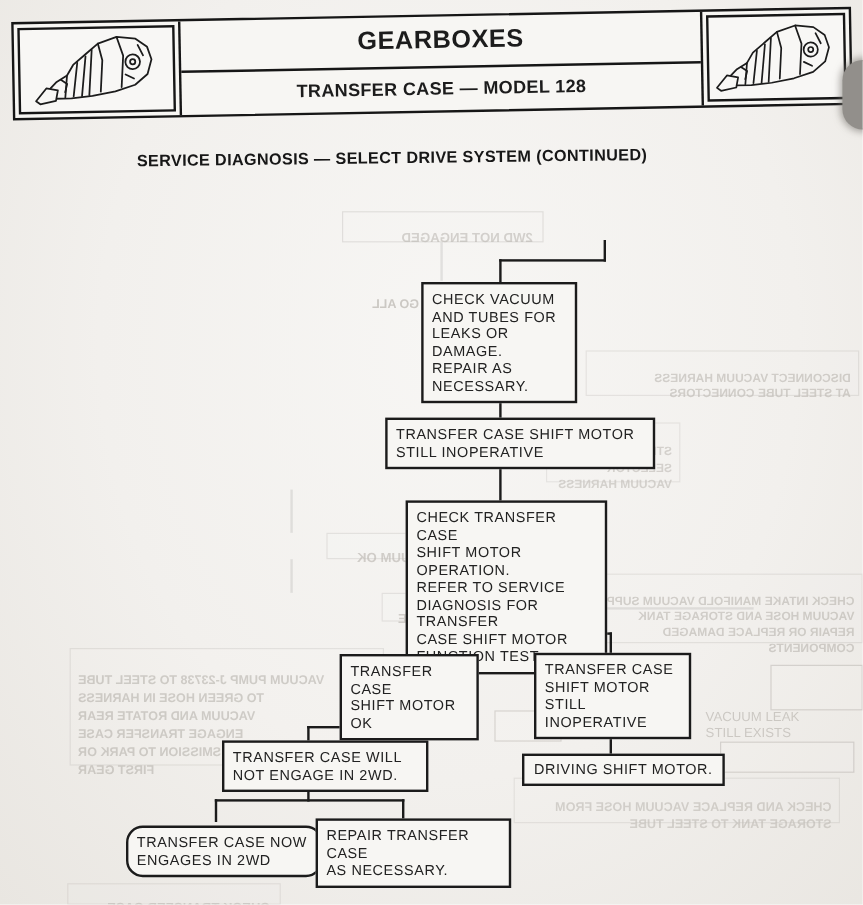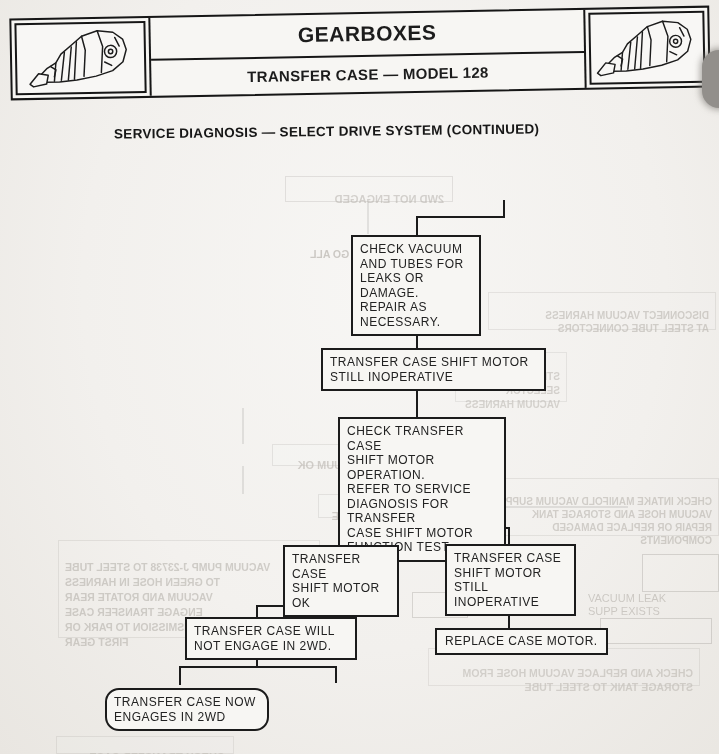--- a/index.html
+++ b/index.html
@@ -77,21 +77,21 @@
 
   <div class="ghost gbox" style="left:58px;top:540px;width:262px;height:98px;font-size:10.5px;font-weight:bold;line-height:15px;opacity:.58;padding:4px 6px;text-align:right;">
        <span class="mir" style="opacity:.75;">VACUUM PUMP J-23738 TO STEEL TUBE
 TO GREEN HOSE IN HARNESS
 VACUUM AND ROTATE REAR
 ENGAGE TRANSFER CASE
 AUTOMATIC TRANSMISSION TO PARK OR
 FIRST GEAR</span></div>
 
   <div class="ghost" style="left:588px;top:592px;font-size:11px;line-height:13px;opacity:.45;">VACUUM LEAK
-SUPP EXISTS</div>
+STILL EXISTS</div>
 
   <div class="ghost gbox" style="left:428px;top:648px;width:272px;height:38px;font-size:10.5px;font-weight:bold;line-height:14px;opacity:.55;padding:3px 6px;">
        <span class="mir" style="opacity:.7;">CHECK AND REPLACE VACUUM HOSE FROM
 STORAGE TANK TO STEEL TUBE</span></div>
 
   <div class="ghost gbox" style="left:56px;top:736px;width:178px;height:18px;font-size:11px;font-weight:bold;opacity:.55;padding:2px 8px;">
        <span class="mir" style="opacity:.7;">CHECK TRANSFER CASE</span></div>
 
   <div class="ghost gbox" style="left:412px;top:592px;width:56px;height:26px;"></div>
   <div class="ghost gbox" style="left:642px;top:554px;width:77px;height:38px;"></div>
@@ -184,18 +184,20 @@
 DIAGNOSIS FOR TRANSFER
 CASE SHIFT MOTOR
 FUNCTION TEST.</div>
   <div class="node" style="left:283px;top:545px;width:116px;">TRANSFER CASE
 SHIFT MOTOR OK</div>
   <div class="node" style="left:445px;top:544px;width:131px;">TRANSFER CASE
 SHIFT MOTOR
 STILL INOPERATIVE</div>
   <div class="node" style="left:185px;top:617px;width:172px;">TRANSFER CASE WILL
 NOT ENGAGE IN 2WD.</div>
-  <div class="node nowrap" style="left:435px;top:628px;">REPLACE CASE MOTOR.</div>
+  <div class="node nowrap" style="left:435px;top:628px;">DRIVING SHIFT MOTOR.</div>
   <div class="node" style="left:105px;top:688px;width:164px;border-radius:14px;">TRANSFER CASE NOW
 ENGAGES IN 2WD</div>
+  <div class="node" style="left:263px;top:682px;width:163px;">REPAIR TRANSFER CASE
+AS NECESSARY.</div>
 
   <div class="binder-shadow"></div>
 </div>
 
 </body></html>

